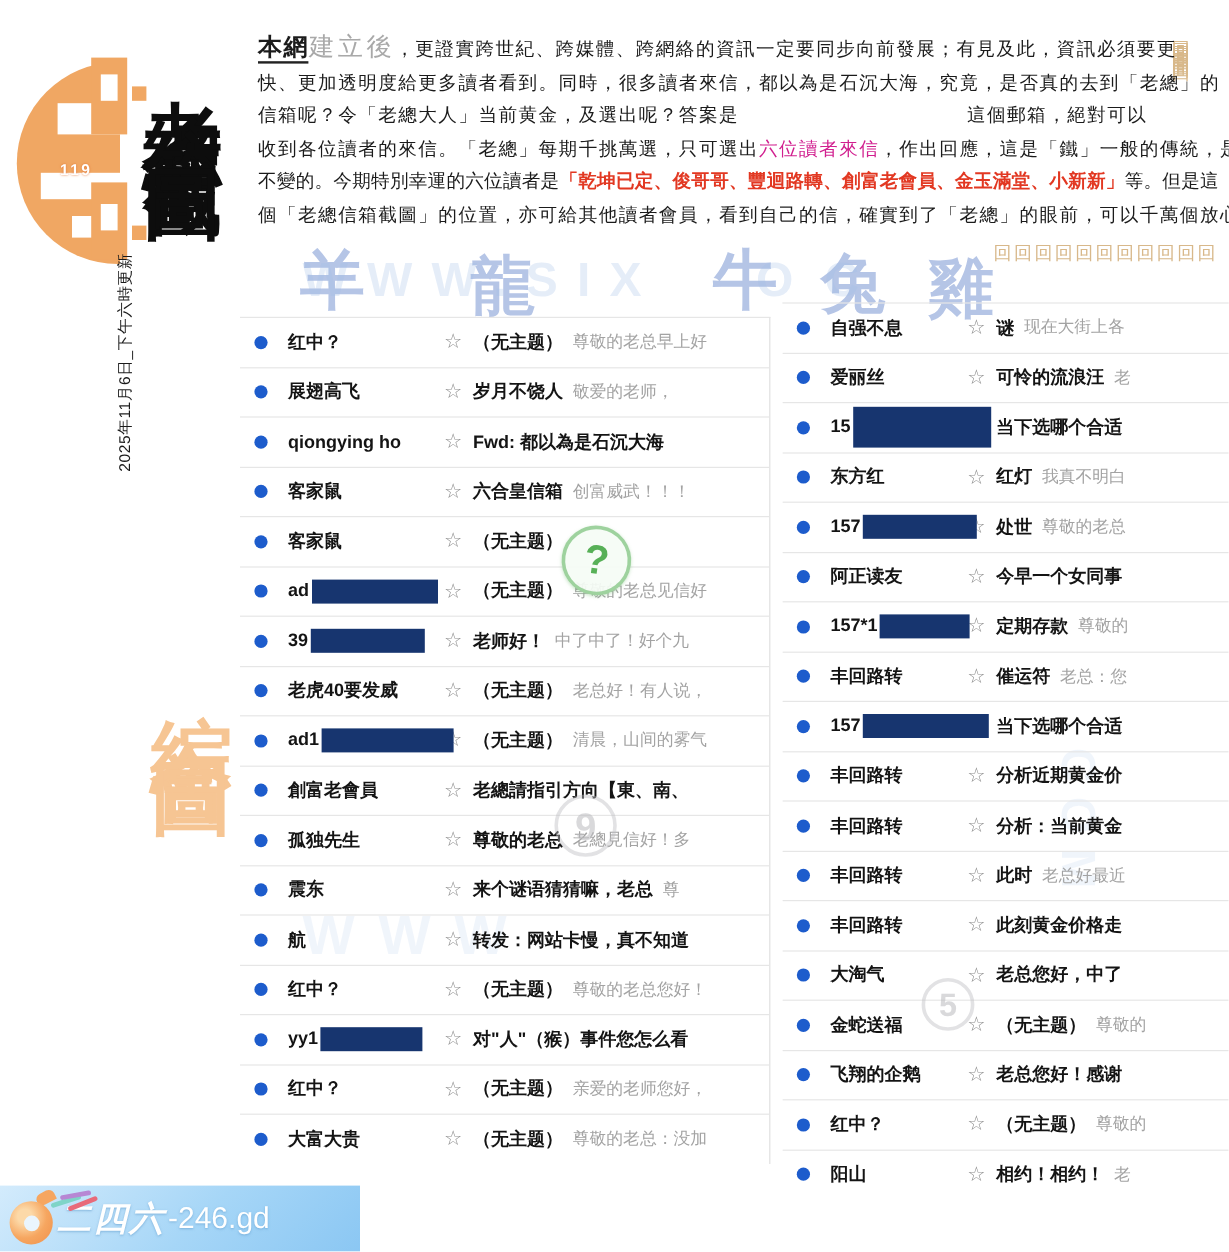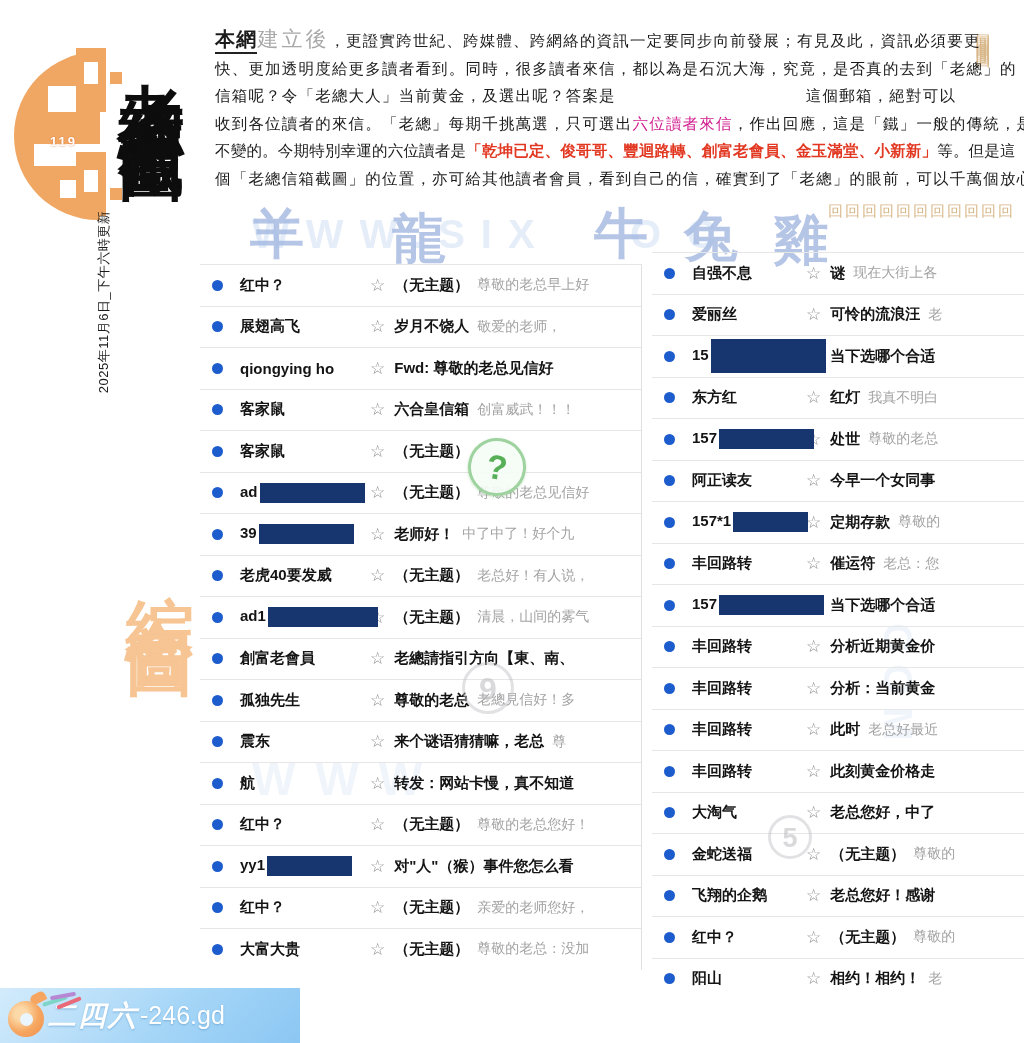--- a/index.html
+++ b/index.html
@@ -58,21 +58,21 @@
     color:#d8b88a; font-size:15px; letter-spacing:2px; white-space:nowrap; overflow:hidden;
   }
 
   
   .intro {
     position:absolute; left:215px; top:26px; width:788px;
     font-family:"Liberation Serif","DejaVu Serif",serif;
     font-size:15.5px; color:#1b1b1b; line-height:27.5px; letter-spacing:1.2px;
   }
   .intro .line { white-space:nowrap; }
-  .intro .lead-bold { font-size:20px; font-weight:bold; border-bottom:2px solid #222;font-family:Liberation Mono, monospace; }
+  .intro .lead-bold { font-size:20px; font-weight:bold; border-bottom:2px solid #222; }
   .intro .lead-gray { font-size:21px; color:#a9a9a9; letter-spacing:3px; }
   .intro .gap { display:inline-block; width:190px; }
   .intro .hl-magenta { color:#d11f8f; }
   .intro .hl-red { color:#e23822; font-weight:bold; }
   .intro .tight { letter-spacing:0.2px; }
 
   
   .zodiac {
     position:absolute; top:198px; font-family:"Liberation Serif","DejaVu Serif",serif;
     font-size:54px; font-weight:bold; color:#aebfe4; opacity:0.9;
@@ -198,21 +198,21 @@
       <span class="dot"></span>
       <span class="sender">展翅高飞</span>
       <span class="star">☆</span>
       <span class="subject">岁月不饶人</span>
       <span class="preview">敬爱的老师，</span>
     </div>
     <div class="mail-row">
       <span class="dot"></span>
       <span class="sender">qiongying ho</span>
       <span class="star">☆</span>
-      <span class="subject">Fwd: 尊敬的老总见信好</span>
+      <span class="subject">Fwd: 都以為是石沉大海</span>
     </div>
     <div class="mail-row">
       <span class="dot"></span>
       <span class="sender">客家鼠</span>
       <span class="star">☆</span>
       <span class="subject">六合皇信箱</span>
       <span class="preview">创富威武！！！</span>
     </div>
     <div class="mail-row">
       <span class="dot"></span>

